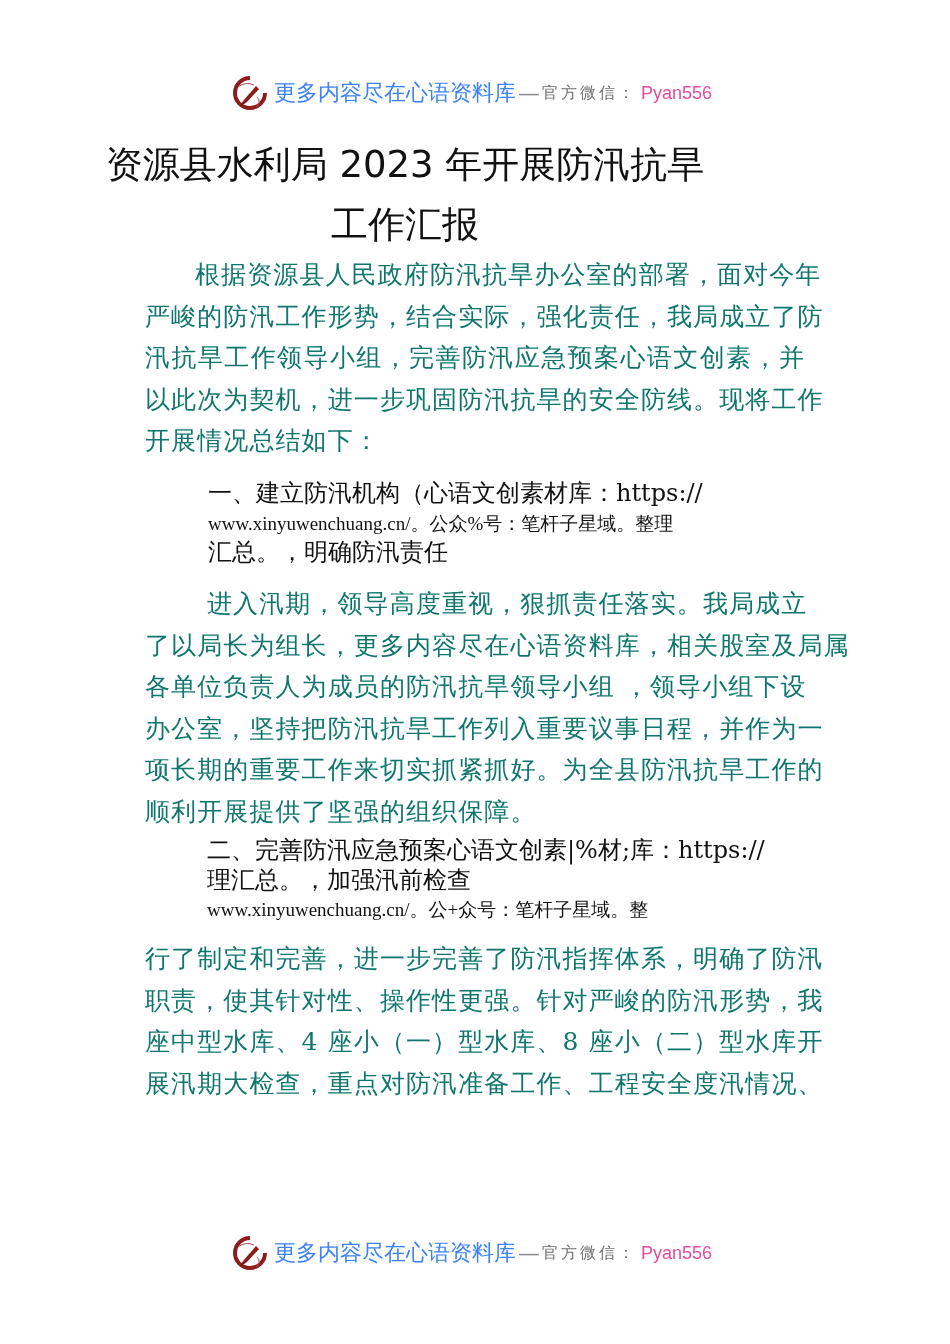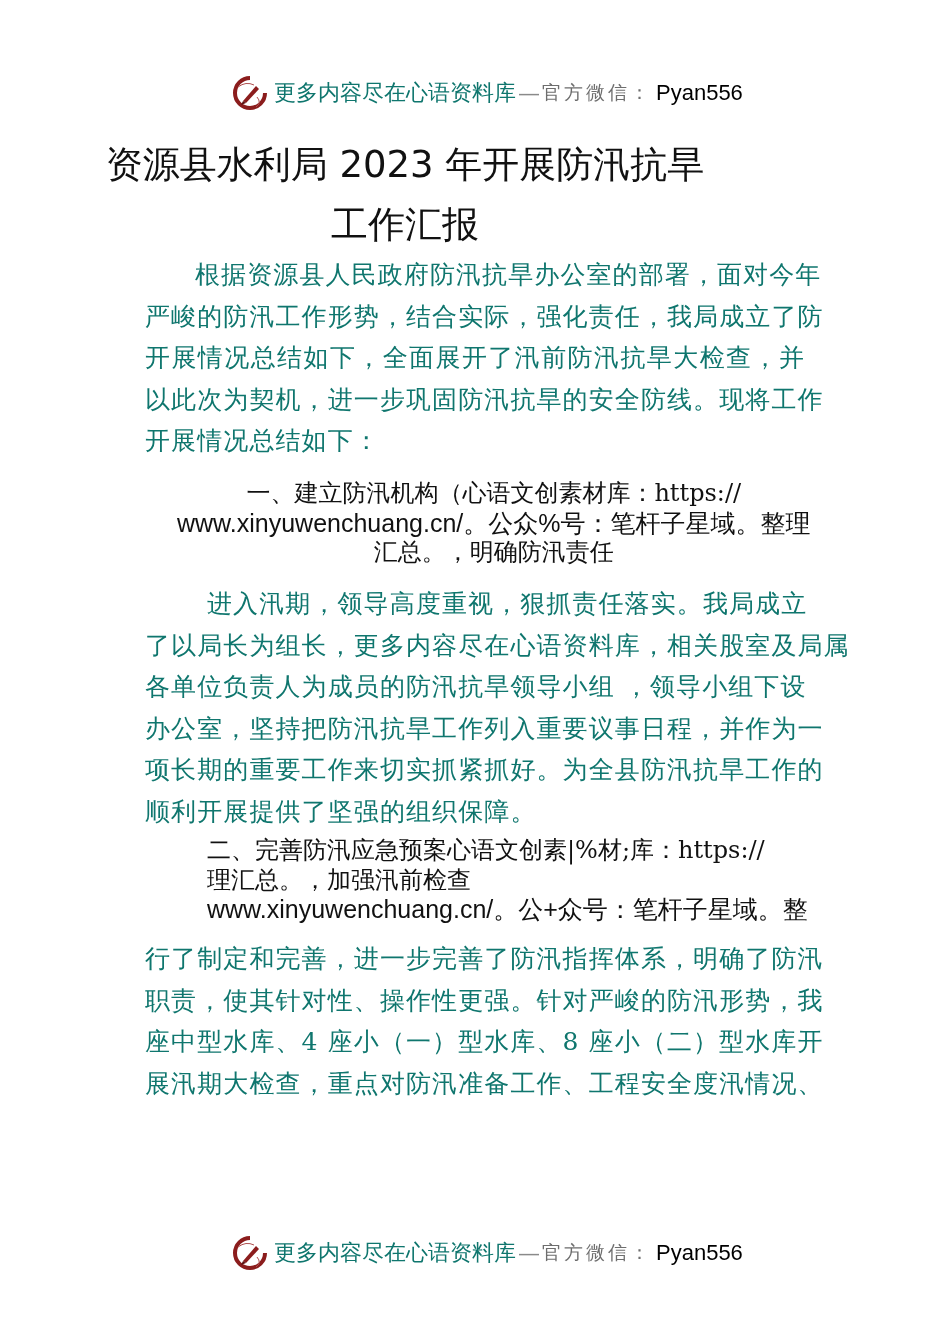--- a/index.html
+++ b/index.html
@@ -27,39 +27,39 @@
     .banner.bottom { top: 1233px; }
     .banner .logo {
       width: 36px;
       height: 36px;
       margin-right: 6px;
       flex: none;
     }
     .banner .b-red {
       font-family: "DejaVu Serif", serif;
       font-size: 22px;
-      color: #0f766e;
+      color: #3b82f6;
       letter-spacing: 0px;
     }
     .banner .b-dash {
       color: #8a8a8a;
       font-size: 22px;
       margin: 0 2px;
     }
     .banner .b-gray {
       font-family: "DejaVu Serif", serif;
-      font-size: 19px;
+      font-size: 16px;
       color: #6e6e6e;
       letter-spacing: 3px;
       text-align: right;
     }
     .banner .b-id {
       font-family: "Liberation Sans", sans-serif;
-      font-size: 22px;
-      color: #000000;
+      font-size: 18px;
+      color: #ec4899;
       margin-left: 4px;
     }
 
     .title {
       position: absolute;
       left: 0;
       width: 810px;
       text-align: center;
       font-family: "DejaVu Sans", "Liberation Sans", sans-serif;
       font-size: 37px;
@@ -88,22 +88,22 @@
 
     .heading {
       position: absolute;
       font-size: 24px;
       line-height: 29.5px;
       color: #111;
       white-space: nowrap;
     }
     .heading .line { display: block; }
     .heading .mono {
-      font-family: Liberation Sans, sans-serif;
-      font-size: 25px;
+      font-family: Liberation Serif, serif;
+      font-size: 19px;
     }
   </style>
 </head>
 <body>
 
 <div class="banner top">
   <svg class="logo" viewBox="0 0 36 36">
     <path d="M18 3 A15 15 0 1 0 33 18" fill="none" stroke="#8b1d1d" stroke-width="4"></path>
     <path d="M11 26 L24 11 L27 14 L14 28 Z" fill="#8b1d1d"></path>
     <path d="M11 26 L9 30 L14 28 Z" fill="#5a1010"></path>
@@ -115,26 +115,26 @@
   <span class="b-gray">官方微信：</span>
   <span class="b-id">Pyan556</span>
 </div>
 
 <div class="title l1">资源县水利局 2023 年开展防汛抗旱</div>
 <div class="title l2">工作汇报</div>
 
 <div class="para" style="top:254px;">
   <span class="line" style="padding-left:50px;">根据资源县人民政府防汛抗旱办公室的部署，面对今年</span>
   <span class="line">严峻的防汛工作形势，结合实际，强化责任，我局成立了防</span>
-  <span class="line">开展情况总结如下，全面展开了汛前防汛抗旱大检查，并</span>
+  <span class="line">汛抗旱工作领导小组，完善防汛应急预案心语文创素，并</span>
   <span class="line">以此次为契机，进一步巩固防汛抗旱的安全防线。现将工作</span>
   <span class="line last">开展情况总结如下：</span>
 </div>
 
-<div class="heading" style="left:177px; top:479px;text-align:center;">
+<div class="heading" style="left:208px; top:479px;">
   <span class="line">一、建立防汛机构（心语文创素材库：https://</span>
   <span class="line mono">www.xinyuwenchuang.cn/。公众%号：笔杆子星域。整理</span>
   <span class="line">汇总。，明确防汛责任</span>
 </div>
 
 <div class="para" style="top:583px;">
   <span class="line" style="padding-left:62px;">进入汛期，领导高度重视，狠抓责任落实。我局成立</span>
   <span class="line">了以局长为组长，更多内容尽在心语资料库，相关股室及局属</span>
   <span class="line">各单位负责人为成员的防汛抗旱领导小组 ，领导小组下设</span>
   <span class="line">办公室，坚持把防汛抗旱工作列入重要议事日程，并作为一</span>

